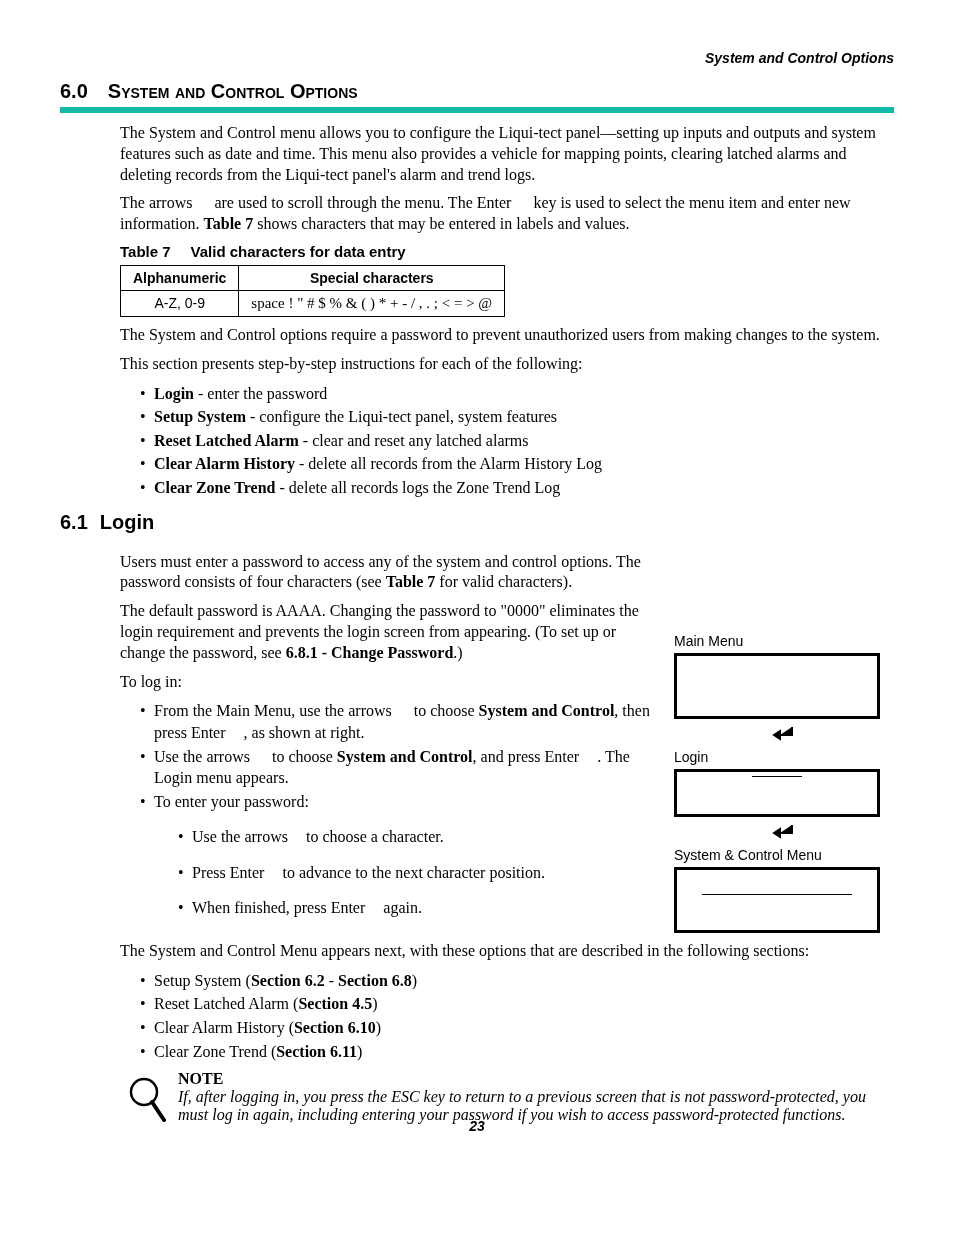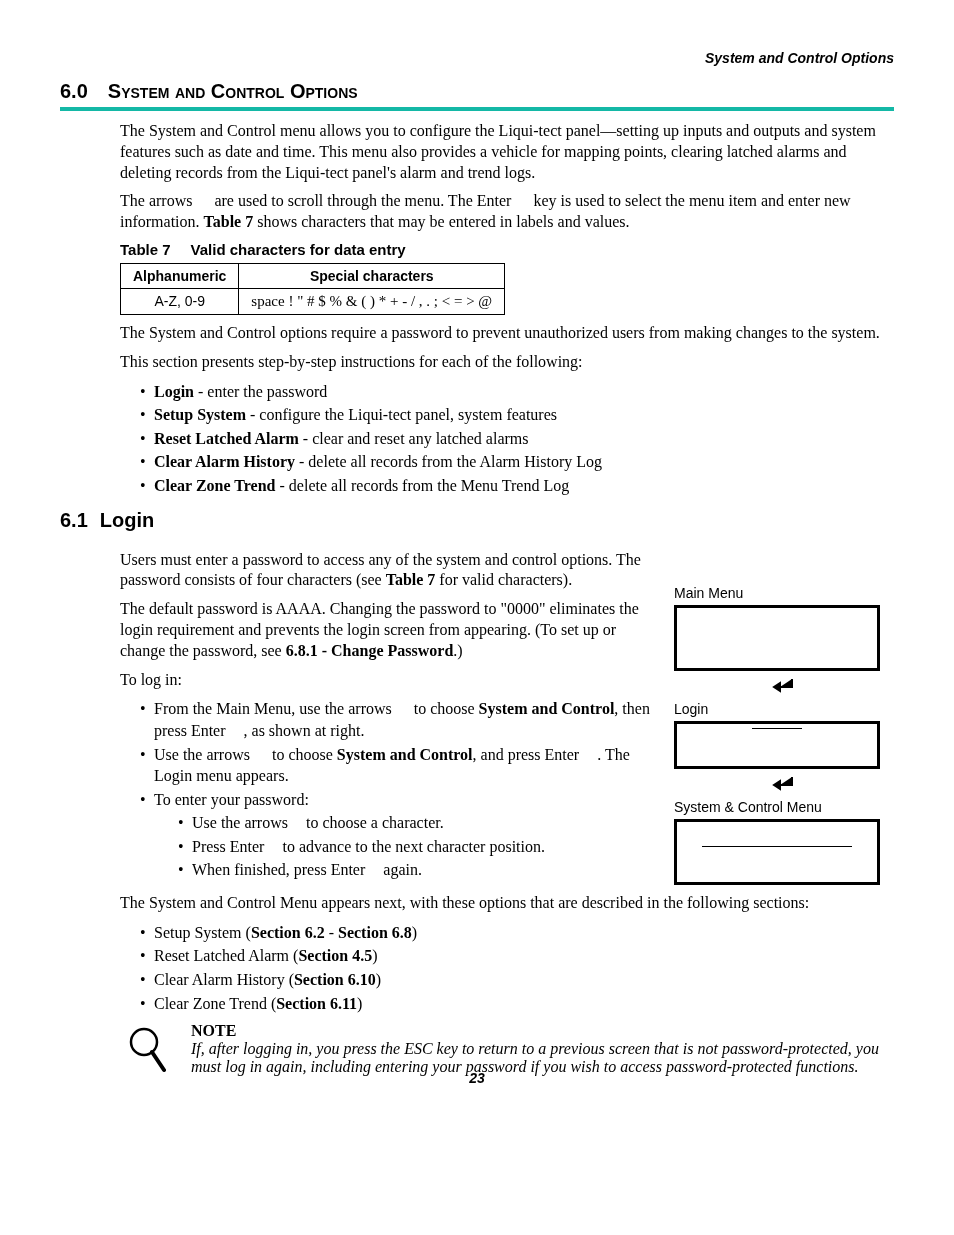--- a/index.html
+++ b/index.html
@@ -27,21 +27,21 @@
     font-size: 14px;
     margin-bottom: 14px;
   }
   .section-heading {
     font-family: Helvetica, Arial, sans-serif;
     font-weight: bold;
     font-size: 20px;
     font-variant: small-caps;
     display: flex;
     gap: 20px;
-    border-bottom: 4px solid #14b8a6;
+    border-bottom: 6px solid #14b8a6;
     padding-bottom: 4px;
   }
   .section-heading .num { font-variant: normal; }
   .content {
     margin-left: 60px;
     margin-top: 10px;
   }
   p { margin: 8px 0; line-height: 1.3; text-align: left; }
   .bold { font-weight: bold; }
   .sans-bold { font-family: Helvetica, Arial, sans-serif; font-weight: bold; font-size: 15px; }
@@ -58,21 +58,21 @@
   }
   table.data td.specials {
     font-family: "Times New Roman", serif;
     font-size: 15px;
   }
   ul.b { margin: 4px 0 4px 20px; padding: 0; }
   ul.b > li { margin: 2px 0; line-height: 1.35; list-style: none; position: relative; padding-left: 14px;}
   ul.b > li::before { content:"•"; position:absolute; left:0; }
   ul.b .bold { font-weight: bold; }
   ul.sub { margin: 2px 0 2px 24px; padding:0;}
-  ul.sub > li { list-style:none; position:relative; padding-left:14px; margin:2px 0;}
+  ul.sub > li { list-style:none; position:relative; padding-left:14px; margin:14px 0;}
   ul.sub > li::before { content:"•"; position:absolute; left:0;}
   .sub-heading {
     font-family: Helvetica, Arial, sans-serif;
     font-weight: bold;
     font-size: 20px;
     display: flex;
     gap: 12px;
     margin-top: 12px;
   }
   .two-col {
@@ -93,21 +93,21 @@
     background:#fff;
   }
   .screen.half { height: 42px;}
   .arrow-enter {
     display:block;
     margin: 6px auto 2px auto;
     width: 24px; height: 18px;
   }
   .mid-line { border-bottom: 1px solid #000; width: 50px; margin: 4px auto;}
   .long-line { border-bottom: 1px solid #000; width: 150px; margin: 24px auto 4px auto;}
-  .note-row { display:flex; gap:25px; margin-top:8px; align-items:flex-start; padding-left: 8px;}
+  .note-row { display:flex; gap:12px; margin-top:8px; align-items:flex-end; padding-left: 8px;}
   .magnifier { flex-shrink:0; width:38px; height:48px; margin-top:4px;}
   .note-body {}
   .note-label { font-family:"Times New Roman", serif; font-weight:bold; font-size:16px;}
   .pageno {
     position:absolute;
     bottom: 20px;
     left:0; right:0;
     text-align:center;
     font-family: Helvetica, Arial, sans-serif;
     font-weight:bold;
@@ -158,21 +158,21 @@
       </table>
 
     <p>The System and Control options require a password to prevent unauthorized users from making changes to the system.</p>
     <p>This section presents step-by-step instructions for each of the following:</p>
 
     <ul class="b">
       <li><span class="bold">Login</span><span> - enter the password</span></li>
       <li><span class="bold">Setup System</span><span> - configure the Liqui-tect panel, system features</span></li>
       <li><span class="bold">Reset Latched Alarm</span><span> - clear and reset any latched alarms</span></li>
       <li><span class="bold">Clear Alarm History</span><span> - delete all records from the Alarm History Log</span></li>
-      <li><span class="bold">Clear Zone Trend</span><span> - delete all records from the Menu Trend Log</span></li>
+      <li><span class="bold">Clear Zone Trend</span><span> - delete all records logs the Zone Trend Log</span></li>
     </ul>
   </div>
 
   <div class="sub-heading">
     <span>6.1</span>
     <span>Login</span>
   </div>
 
   <div class="content">
     <div class="two-col">

